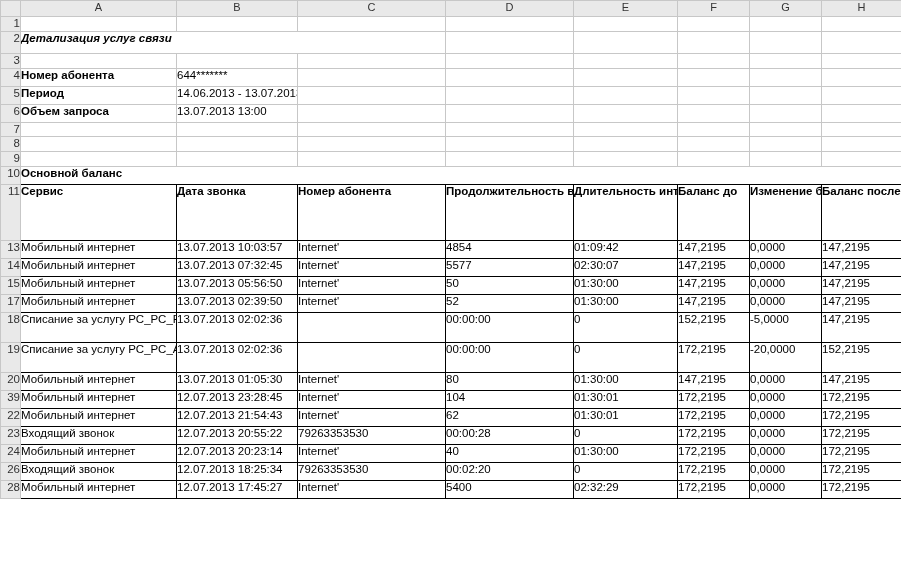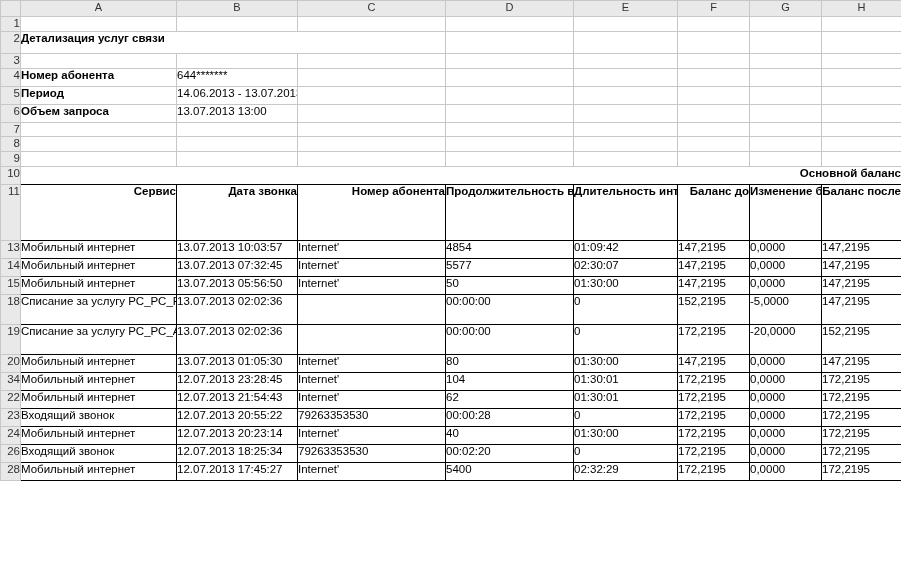--- a/index.html
+++ b/index.html
@@ -58,33 +58,34 @@
   col.cC  { width: 148px; }
   col.cD  { width: 128px; }
   col.cE  { width: 104px; }
   col.cF  { width: 72px; }
   col.cG  { width: 72px; }
   col.cH  { width: 80px; }
 
   .title {
     font-size: 20px;
     font-weight: bold;
+    font-style: italic;
     white-space: nowrap;
     margin-top: 20px;
   }
   .label { font-weight: bold; padding-left:2px; }
   .val   { padding-left:2px; }
 
   .section-title {
-    text-align: right;
+    text-align: left;
     font-weight: bold;
   }
   .table-head {
     font-weight: bold;
-    text-align: right;
+    text-align: left;
     vertical-align: middle;
     white-space: normal;
     line-height: 1.15;
     padding: 2px;
   }
   .cell { padding-left: 2px; }
   .multiline { white-space: normal; line-height:1.2; padding-left:2px; }
 
   .data-border td:not(.rownum) { border-color:#000; }
   .head-border td:not(.rownum), .head-border th:not(.rownum) { border-color:#000; }
@@ -270,20 +271,31 @@
           <td class="rownum">15</td>
           <td class="cell">Мобильный интернет</td>
           <td class="cell">13.07.2013 05:56:50</td>
           <td class="cell">Internet'</td>
           <td class="cell">50</td>
           <td class="cell">01:30:00</td>
           <td class="cell">147,2195</td>
           <td class="cell">0,0000</td>
           <td class="cell">147,2195</td>
         </tr>
+        <tr class="row-h1 data-border">
+          <td class="rownum">17</td>
+          <td class="cell">Мобильный интернет</td>
+          <td class="cell">13.07.2013 02:39:50</td>
+          <td class="cell">Internet'</td>
+          <td class="cell">52</td>
+          <td class="cell">01:30:00</td>
+          <td class="cell">147,2195</td>
+          <td class="cell">0,0000</td>
+          <td class="cell">147,2195</td>
+        </tr>
         <tr class="row-h3 data-border">
           <td class="rownum">18</td>
           <td class="multiline">Списание за услугу РС_РС_RLTC</td>
           <td class="cell">13.07.2013 02:02:36</td>
           <td class="cell"></td>
           <td class="cell">00:00:00</td>
           <td class="cell">0</td>
           <td class="cell">152,2195</td>
           <td class="cell">-5,0000</td>
           <td class="cell">147,2195</td>
@@ -304,21 +316,21 @@
           <td class="cell">Мобильный интернет</td>
           <td class="cell">13.07.2013 01:05:30</td>
           <td class="cell">Internet'</td>
           <td class="cell">80</td>
           <td class="cell">01:30:00</td>
           <td class="cell">147,2195</td>
           <td class="cell">0,0000</td>
           <td class="cell">147,2195</td>
         </tr>
         <tr class="row-h1 data-border">
-          <td class="rownum">34</td>
+          <td class="rownum">39</td>
           <td class="cell">Мобильный интернет</td>
           <td class="cell">12.07.2013 23:28:45</td>
           <td class="cell">Internet'</td>
           <td class="cell">104</td>
           <td class="cell">01:30:01</td>
           <td class="cell">172,2195</td>
           <td class="cell">0,0000</td>
           <td class="cell">172,2195</td>
         </tr>
         <tr class="row-h1 data-border">

